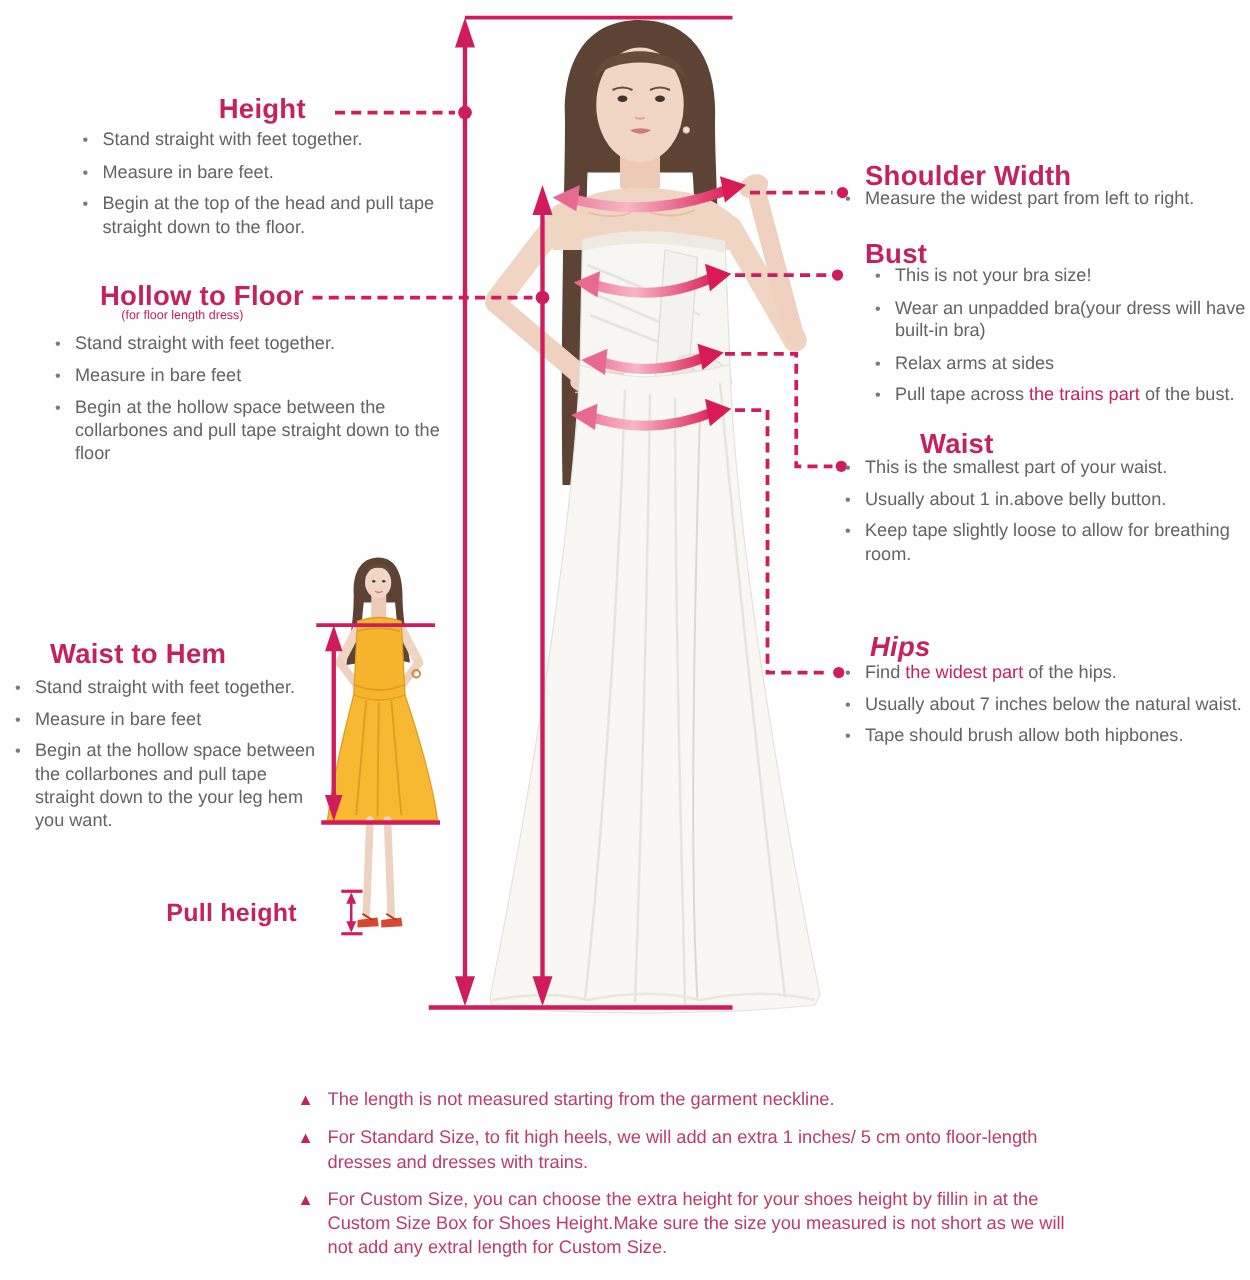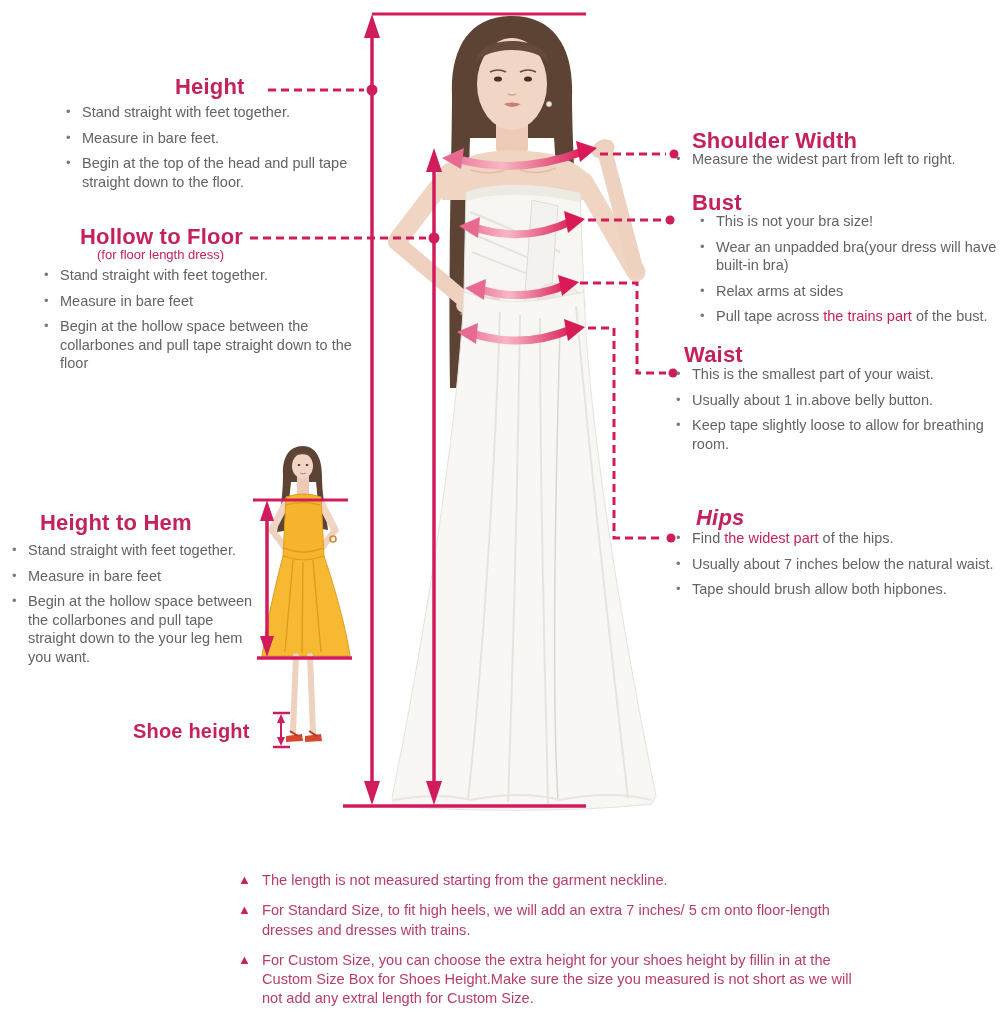--- a/index.html
+++ b/index.html
@@ -14,21 +14,21 @@
     font-family:"Liberation Sans","DejaVu Sans",sans-serif;
     width:1000px;height:1024px;position:relative;overflow:hidden;
     color:var(--text);
   }
   .stage{position:absolute;inset:0;width:968px;height:1024px;}
   .abs{position:absolute;}
   .sec-title{
     color:var(--accent);font-weight:bold;font-size:22px;letter-spacing:.2px;
     white-space:nowrap;
   }
-  .sec-sub{color:var(--accent);font-size:13px;white-space:nowrap;}
+  .sec-sub{color:var(--accent);font-size:10px;white-space:nowrap;}
   .bullets{font-size:14.5px;line-height:1.28;color:var(--text);}
   .b-row{display:flex;margin-bottom:7px;}
   .b-row .dot{width:16px;flex:0 0 16px;color:#7a7a7a;font-size:13px;line-height:1.4;text-align:left;}
   .b-row .dot::before{content:"•";}
   .hl{color:var(--accent);}
   .notes{font-size:14.6px;line-height:1.32;color:var(--note);}
   .note-row{display:flex;margin-bottom:11px;}
   .note-row .tri{flex:0 0 24px;color:#c62455;font-size:13px;line-height:1.45;}
   svg{position:absolute;left:0;top:0;}
   .label-shoe{font-size:20px;}
@@ -234,39 +234,39 @@
         <span class="dot"></span>
         <span>Measure in bare feet</span>
       </div>
     <div class="b-row">
         <span class="dot"></span>
         <span>Begin at the hollow space between the collarbones and pull tape straight down to the floor</span>
       </div>
   </div>
 
   <div class="abs" style="left:40px;top:510px;">
-    <span class="sec-title">Height to Hem</span>
+    <span class="sec-title">Waist to Hem</span>
   </div>
   <div class="abs bullets" style="left:12px;top:541px;width:252px;">
     <div class="b-row">
         <span class="dot"></span>
         <span>Stand straight with feet together.</span>
       </div>
     <div class="b-row">
         <span class="dot"></span>
         <span>Measure in bare feet</span>
       </div>
     <div class="b-row">
         <span class="dot"></span>
         <span>Begin at the hollow space between the collarbones and pull tape straight down to the your leg hem  you want.</span>
       </div>
   </div>
 
   <div class="abs" style="left:133px;top:720px;">
-    <span class="sec-title label-shoe">Shoe height</span>
+    <span class="sec-title label-shoe">Pull height</span>
   </div>
 
   <div class="abs" style="left:692px;top:128px;">
     <span class="sec-title">Shoulder Width</span>
   </div>
   <div class="abs bullets" style="left:676px;top:150px;width:318px;">
     <div class="b-row">
         <span class="dot"></span>
         <span>Measure the widest part from left to right.</span>
       </div>
@@ -287,21 +287,21 @@
     <div class="b-row">
         <span class="dot"></span>
         <span>Relax arms at sides</span>
       </div>
     <div class="b-row">
         <span class="dot"></span>
       <span><span>Pull tape across </span><span class="hl">the trains part</span><span> of the bust.</span></span>
     </div>
   </div>
 
-  <div class="abs" style="left:684px;top:342px;text-align:right;">
+  <div class="abs" style="left:736px;top:342px;text-align:right;">
     <span class="sec-title">Waist</span>
   </div>
   <div class="abs bullets" style="left:676px;top:365px;width:318px;">
     <div class="b-row">
         <span class="dot"></span>
         <span>This is the smallest part of your waist.</span>
       </div>
     <div class="b-row">
         <span class="dot"></span>
         <span>Usually about 1 in.above belly button.</span>
@@ -330,21 +330,21 @@
       </div>
   </div>
 
   <div class="abs notes" style="left:238px;top:871px;width:625px;">
     <div class="note-row">
       <span class="tri">▲</span>
       <span>The length is not measured starting from the garment neckline.</span>
     </div>
     <div class="note-row">
       <span class="tri">▲</span>
-      <span>For Standard Size, to fit high heels, we will add an extra 7 inches/ 5  cm onto floor-length dresses and dresses with trains.</span>
+      <span>For Standard Size, to fit high heels, we will add an extra 1 inches/ 5  cm onto floor-length dresses and dresses with trains.</span>
     </div>
     <div class="note-row">
       <span class="tri">▲</span>
       <span>For Custom Size, you can choose the extra height for your shoes height by fillin in at the Custom Size Box for Shoes Height.Make sure the size you measured is not short as we will not add any extral length for Custom Size.</span>
     </div>
   </div>
 
 </div>
 
 </body></html>

